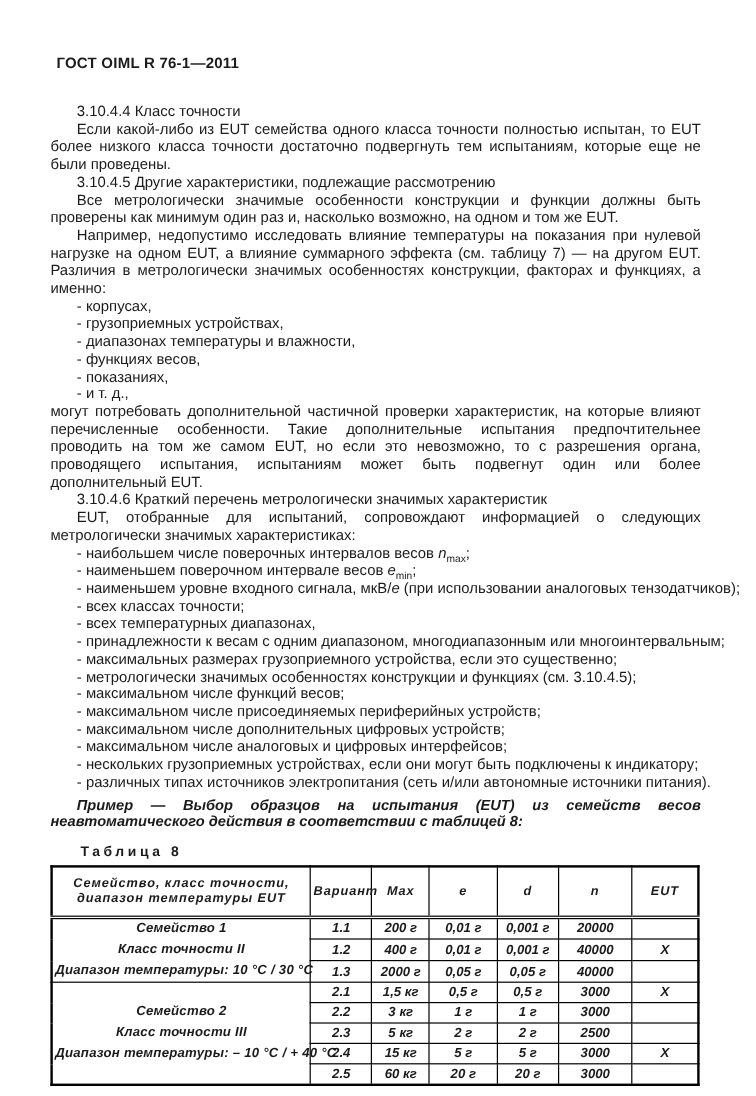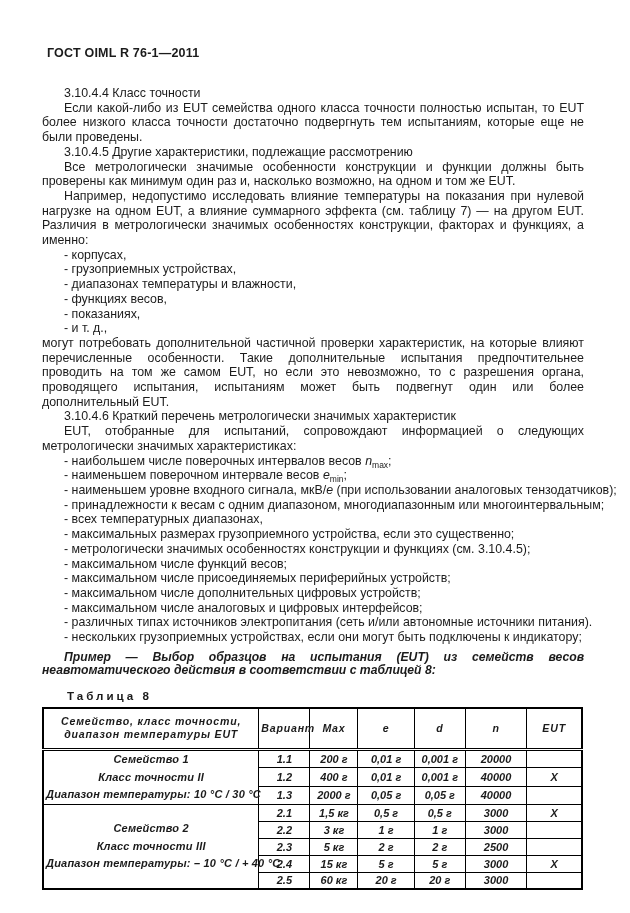--- a/index.html
+++ b/index.html
@@ -92,30 +92,31 @@
     </ul>
 
     <div class="para">могут потребовать дополнительной частичной проверки характеристик, на которые влияют перечисленные особенности. Такие дополнительные испытания предпочтительнее проводить на том же самом EUT, но если это невозможно, то с разрешения органа, проводящего испытания, испытаниям может быть подвегнут один или более дополнительный EUT.</div>
     <div class="para indent">3.10.4.6 Краткий перечень метрологически значимых характеристик</div>
     <div class="para indent">EUT, отобранные для испытаний, сопровождают информацией о следующих метрологически значимых характеристиках:</div>
 
     <ul class="list">
       <li><span>- наибольшем числе поверочных интервалов весов </span><i class="var">n</i><sub>max</sub><span>;</span></li>
       <li><span>- наименьшем поверочном интервале весов </span><i class="var">e</i><sub>min</sub><span>;</span></li>
       <li><span>- наименьшем уровне входного сигнала, мкВ/</span><i class="var">e</i><sub></sub><span> (при использовании аналоговых тензодатчиков);</span></li>
+      <li><span>- всех классах точности;</span></li>
+      <li><span>- всех температурных диапазонах,</span></li>
       <li><span>- принадлежности к весам с одним диапазоном, многодиапазонным или многоинтервальным;</span></li>
-      <li><span>- всех температурных диапазонах,</span></li>
       <li><span>- максимальных размерах грузоприемного устройства, если это существенно;</span></li>
       <li><span>- метрологически значимых особенностях конструкции и функциях (см. 3.10.4.5);</span></li>
       <li><span>- максимальном числе функций весов;</span></li>
       <li><span>- максимальном числе присоединяемых периферийных устройств;</span></li>
       <li><span>- максимальном числе дополнительных цифровых устройств;</span></li>
       <li><span>- максимальном числе аналоговых и цифровых интерфейсов;</span></li>
+      <li><span>- нескольких грузоприемных устройствах, если они могут быть подключены к индикатору;</span></li>
       <li><span>- различных типах источников электропитания (сеть и/или автономные источники питания).</span></li>
-      <li><span>- нескольких грузоприемных устройствах, если они могут быть подключены к индикатору;</span></li>
     </ul>
 
     <div class="example">Пример — Выбор образцов на испытания (EUT) из семейств весов неавтоматического действия в соответствии с таблицей 8:</div>
   </div>
 
   <div class="table-label">Таблица 8</div>
 
   <table class="t8">
     <colgroup>
       <col style="width:211px">

